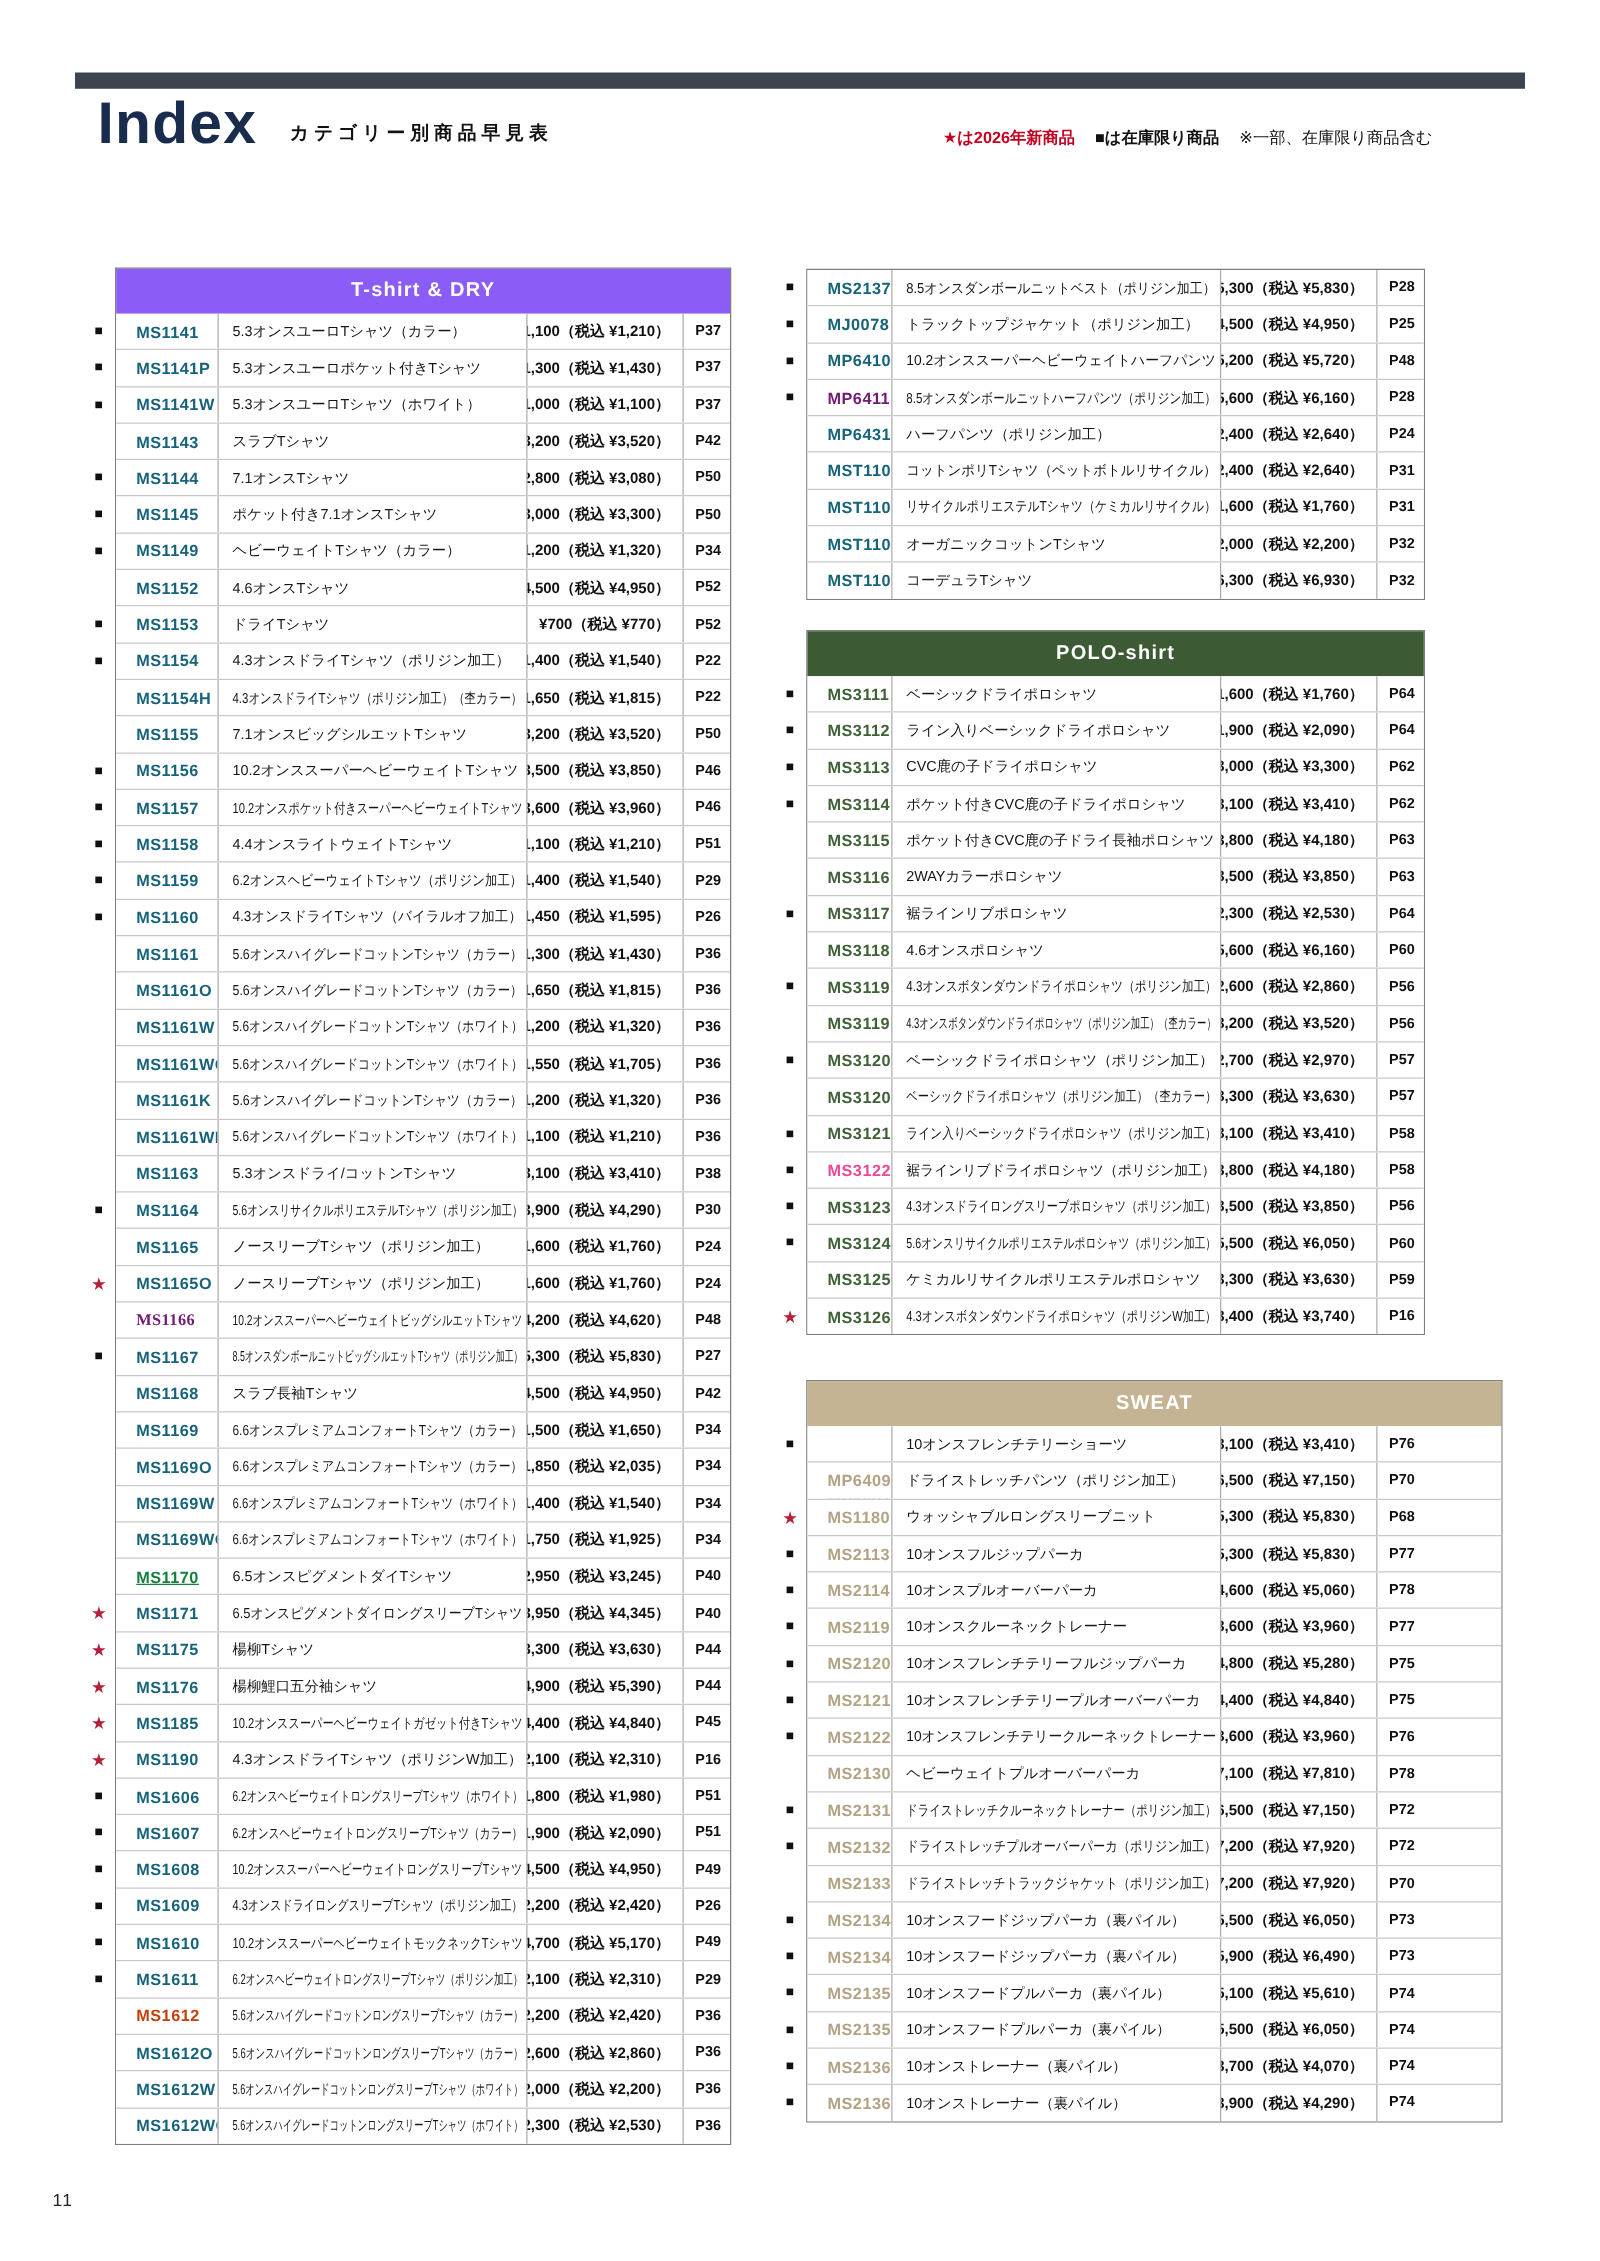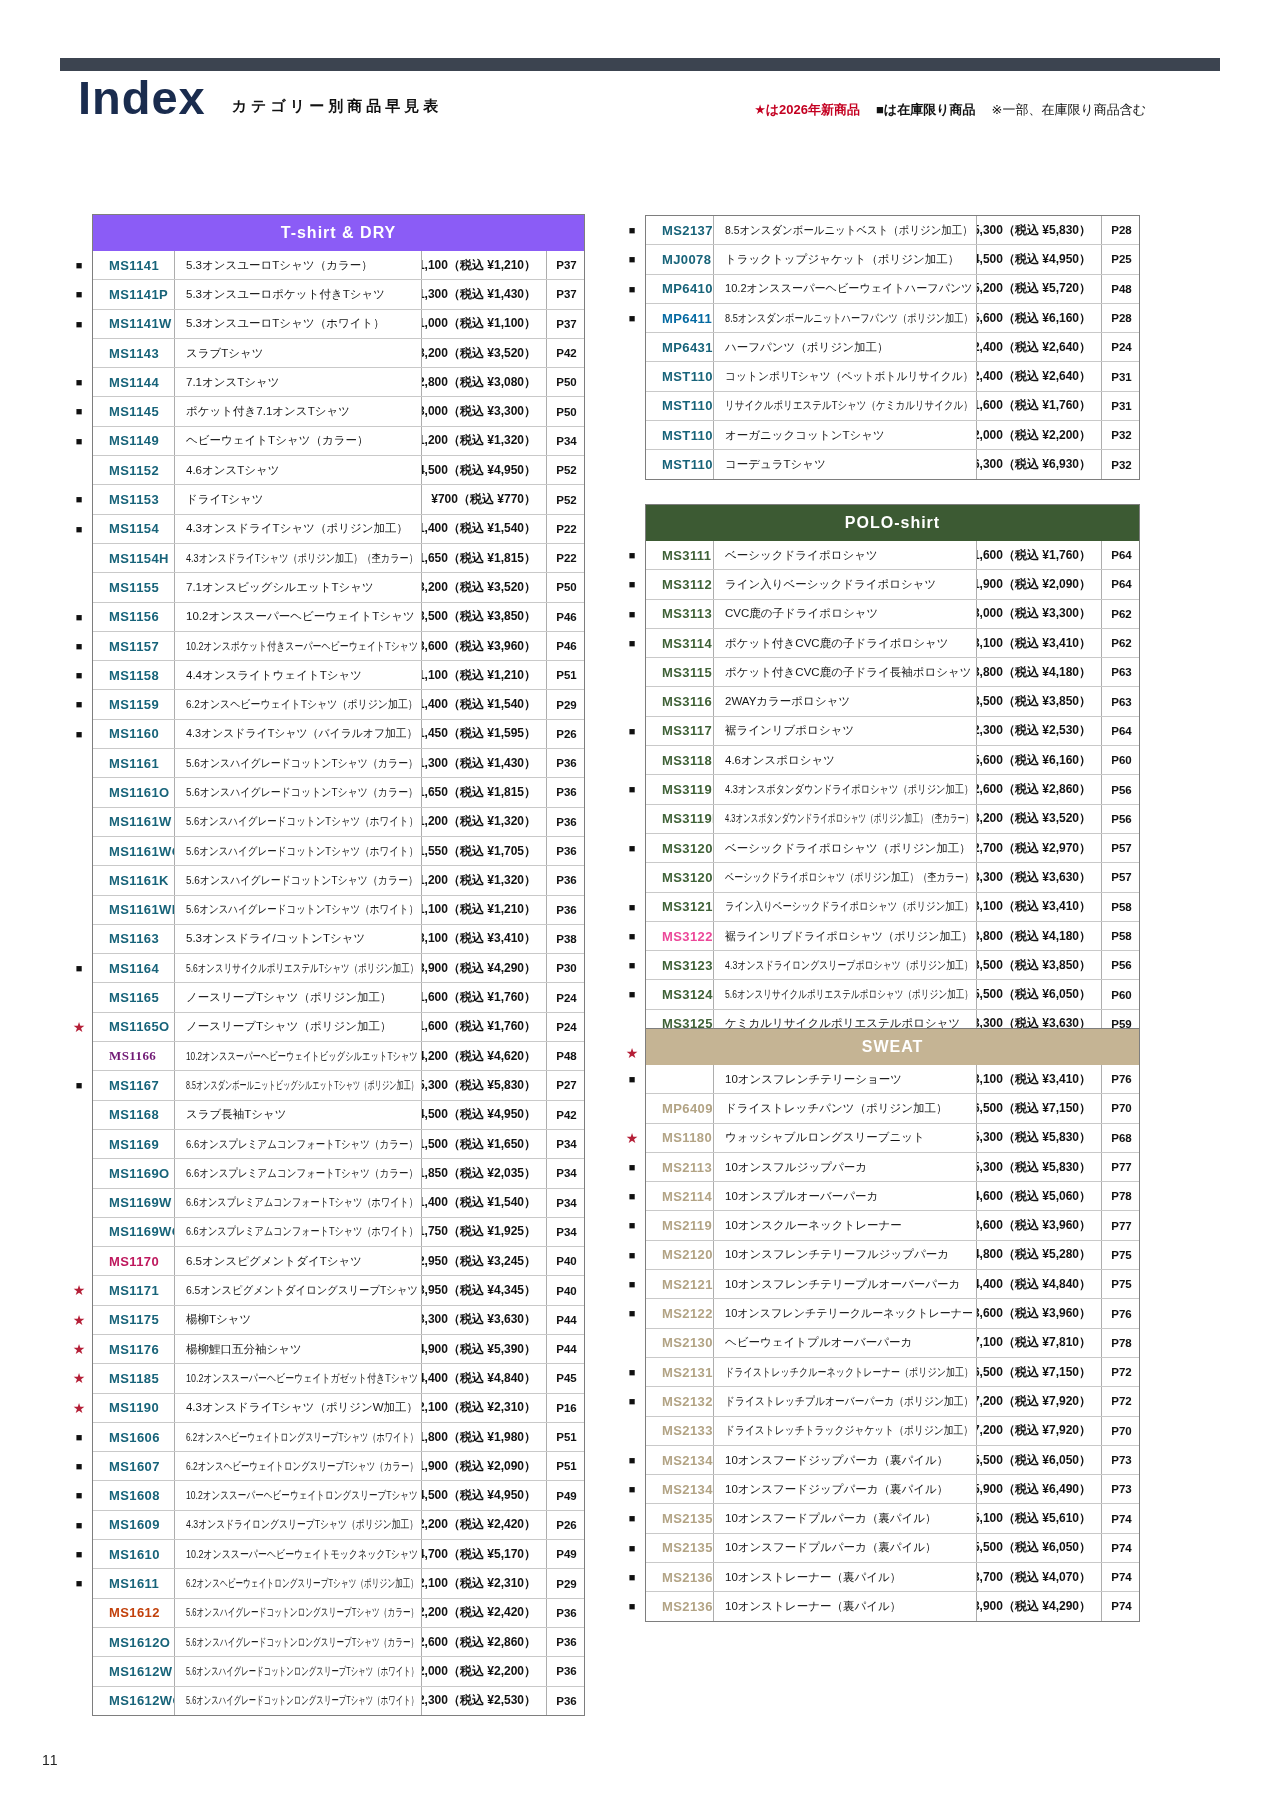--- a/index.html
+++ b/index.html
@@ -358,21 +358,21 @@
 
     <div class="cell code" style="color: rgb(23, 99, 121);">MS1169WO</div>
     <div class="cell name">
             <span class="nm" style="transform: scaleX(0.792);">6.6オンスプレミアムコンフォートTシャツ（ホワイト）</span>
           </div>
     <div class="cell price">¥1,750（税込 ¥1,925）</div>
     <div class="cell page">P34</div>
   </div>
         <div class="trow">
 
-    <div class="cell code" style="color: #be185d;">MS1170</div>
+    <div class="cell code" style="color: #15803d; text-decoration: underline;">MS1170</div>
     <div class="cell name">
             <span class="nm">6.5オンスピグメントダイTシャツ</span>
           </div>
     <div class="cell price">¥2,950（税込 ¥3,245）</div>
     <div class="cell page">P40</div>
   </div>
         <div class="trow">
     <span class="marker star">★</span>
     <div class="cell code" style="color: rgb(23, 99, 121);">MS1171</div>
     <div class="cell name">
@@ -537,21 +537,21 @@
     <span class="marker square">■</span>
     <div class="cell code" style="color: rgb(23, 99, 121);">MP6410</div>
     <div class="cell name">
             <span class="nm" style="transform: scaleX(0.965);">10.2オンススーパーヘビーウェイトハーフパンツ</span>
           </div>
     <div class="cell price">¥5,200（税込 ¥5,720）</div>
     <div class="cell page">P48</div>
   </div>
         <div class="trow">
     <span class="marker square">■</span>
-    <div class="cell code" style="color: #0369a1;">MP6411</div>
+    <div class="cell code" style="color: #701a75;">MP6411</div>
     <div class="cell name">
             <span class="nm" style="transform: scaleX(0.803);">8.5オンスダンボールニットハーフパンツ（ポリジン加工）</span>
           </div>
     <div class="cell price">¥5,600（税込 ¥6,160）</div>
     <div class="cell page">P28</div>
   </div>
         <div class="trow">
 
     <div class="cell code" style="color: rgb(23, 99, 121);">MP6431</div>
     <div class="cell name">
@@ -763,21 +763,21 @@
     <div class="cell name">
             <span class="nm" style="transform: scaleX(0.775);">4.3オンスボタンダウンドライポロシャツ（ポリジンW加工）</span>
           </div>
     <div class="cell price">¥3,400（税込 ¥3,740）</div>
     <div class="cell page">P16</div>
   </div>
       </div>
   </div>
 </div>
 
-<div class="table-block tbl-right" style="left:645px;top:1028px;width:495px;">
+<div class="table-block tbl-right" style="left:645px;top:1104px;width:557px;">
   <div class="table-frame">
     <div class="table-title" style="background: rgb(197, 180, 148);">SWEAT</div>
     <div>
         <div class="trow">
     <span class="marker square">■</span>
     <div class="cell code" style="color: #701a75; margin-top: 44px;">MP6407</div>
     <div class="cell name">
             <span class="nm">10オンスフレンチテリーショーツ</span>
           </div>
     <div class="cell price">¥3,100（税込 ¥3,410）</div>

